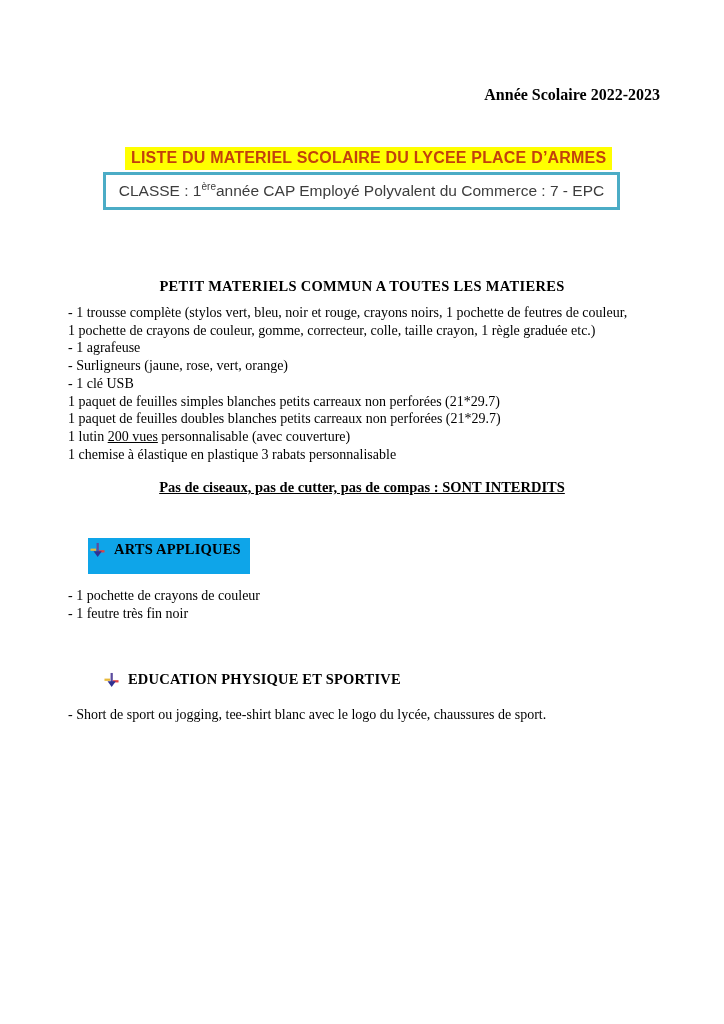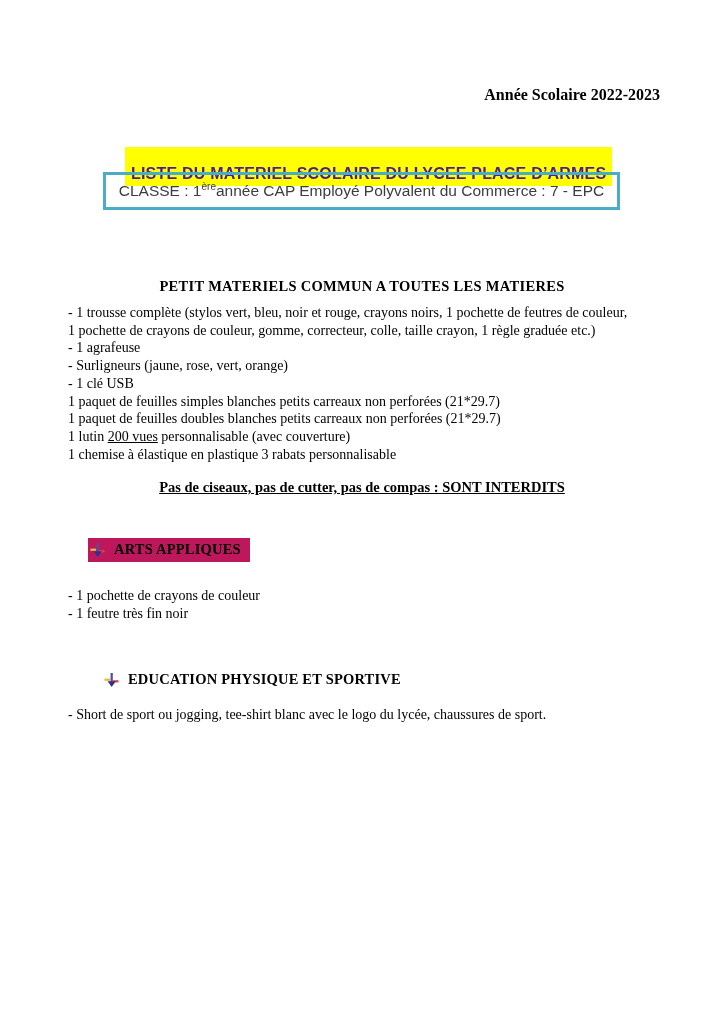--- a/index.html
+++ b/index.html
@@ -13,22 +13,22 @@
     overflow:hidden;
   }
   .school-year {
     position:absolute; top:86px; right:64px;
     font-size:16px; font-weight:bold;
   }
   .doc-title {
     position:absolute; top:147px; left:125px;
     background:#FFFF00;
     font-family:"Liberation Sans", sans-serif;
-    font-size:16px; font-weight:bold; color:#4c1d95;
-    padding:18px 6px 3px 6px;
+    font-size:16px; font-weight:bold; color:#c2410c;
+    padding:2px 6px 3px 6px;
     letter-spacing:0.2px;
     white-space:nowrap;
   }
   .class-box {
     position:absolute; top:172px; left:103px; width:517px;
     border:3px solid #4BACC6;
     text-align:center;
     font-family:"Liberation Sans", sans-serif;
     font-size:15.5px; color:#3d3d3d;
     padding:6px 0 7px 0;
@@ -51,21 +51,21 @@
     text-align:center; font-weight:bold; font-size:14.5px;
     text-decoration:underline;
   }
   .section-row {
     position:absolute;
     display:flex; align-items:center; gap:9px;
     font-weight:bold; font-size:14.5px;
     letter-spacing:0.2px;
     white-space:nowrap;
   }
-  .section-row.arts { top:538px; left:88px; background:#be185d; padding:3px 9px 4px 2px; }
+  .section-row.arts { top:538px; left:88px; background:#0ea5e9; padding:3px 9px 16px 2px; }
   .section-row.eps  { top:668px; left:104px; padding:3px 0 4px 0; }
   .bullet-icon { width:15px; height:16px; display:block; flex:0 0 auto; }
   .item-block {
     position:absolute; left:68px;
     font-size:14px; line-height:18px;
   }
   .item-block div { white-space:nowrap; }
   .arts-items { top:587px; }
   .eps-items  { top:706px; }
 </style>

